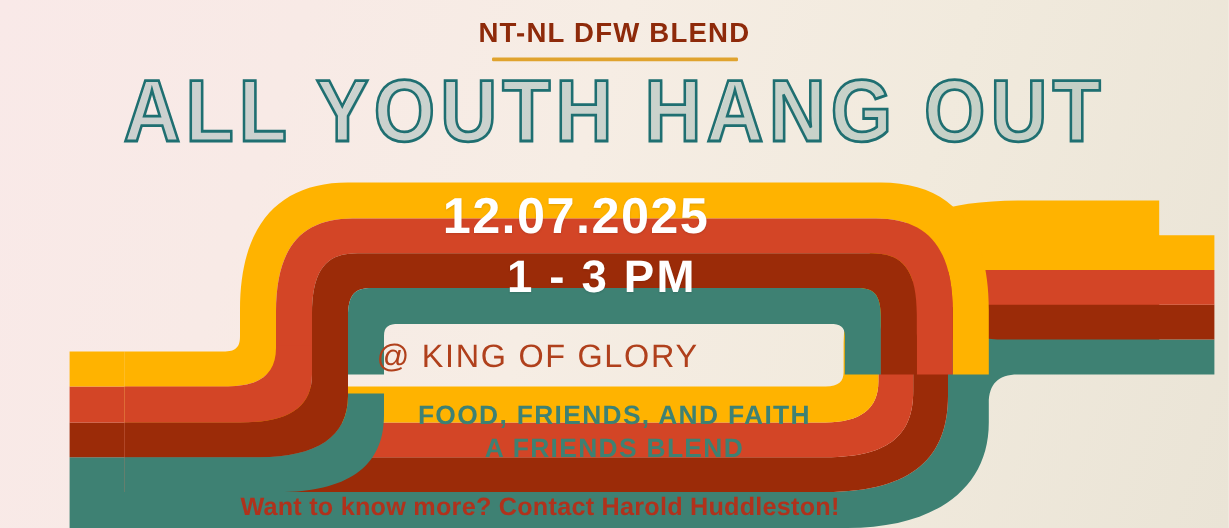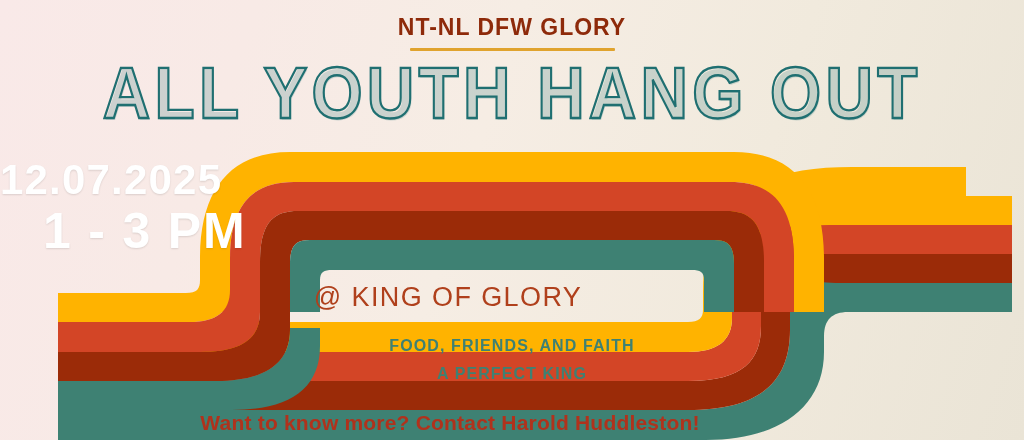--- a/index.html
+++ b/index.html
@@ -89,35 +89,35 @@
     text-shadow: 1px 1px 0 rgba(31,111,113,0.20);
     transform: scaleX(1.06) scaleY(1.18);
     transform-origin: center top;
   }
 
   .date-wrap {
     position: absolute;
     top: 155px;
     left: 0;
     width: 960px;
-    text-align: left;
+    text-align: center;
   }
   .date-line {
     font-family: "Liberation Sans", sans-serif;
     font-weight: bold;
     font-size: 42px;
     line-height: 49px;
     letter-spacing: 1.2px;
     color: #FFFFFF;
     text-shadow: 0 1px 2px rgba(0,0,0,0.12);
   }
   .time-line {
     font-family: "Liberation Sans", sans-serif;
     font-weight: bold;
-    font-size: 50px;
+    font-size: 38px;
     line-height: 54px;
     letter-spacing: 1.8px;
     color: #FFFFFF;
     text-shadow: 0 1px 2px rgba(0,0,0,0.12);
     padding-left: 43px;
   }
 
   .venue-wrap {
     position: absolute;
     top: 282px;
@@ -136,21 +136,21 @@
   .tagline-wrap {
     position: absolute;
     top: 332px;
     left: 0;
     width: 1024px;
     text-align: center;
   }
   .tagline {
     font-family: "Liberation Sans", sans-serif;
     font-weight: bold;
-    font-size: 16px;
+    font-size: 22px;
     line-height: 28px;
     letter-spacing: 1.1px;
     color: #3E8173;
   }
 
   .contact-wrap {
     position: absolute;
     top: 411px;
     left: 0;
     width: 900px;
@@ -317,40 +317,40 @@
       <path fill="#3E8173" d="M 290 328 L 320 328 L 320 346
                C 320 390 288 410 232 410
                L 104 410 L 104 381 L 216 381
                C 264 381 290 364 290 330 Z"></path>
     </svg>
   </div>
 
   <div id="text-layer">
 
     <div class="kicker-wrap">
-      <div class="kicker">NT-NL DFW GLORY</div>
+      <div class="kicker">NT-NL DFW BLEND</div>
       <div class="kicker-rule"></div>
     </div>
 
     <div class="headline-wrap">
       <div class="headline">ALL YOUTH HANG OUT</div>
     </div>
 
     <div class="date-wrap">
       <div class="date-line">12.07.2025</div>
       <div class="time-line">1 - 3 PM</div>
     </div>
 
     <div class="venue-wrap">
       <div class="venue">@ KING OF GLORY</div>
     </div>
 
     <div class="tagline-wrap">
       <div class="tagline">FOOD, FRIENDS, AND FAITH</div>
-      <div class="tagline">A PERFECT KING</div>
+      <div class="tagline">A FRIENDS BLEND</div>
     </div>
 
     <div class="contact-wrap">
       <div class="contact">Want to know more?  Contact Harold Huddleston!</div>
     </div>
 
   </div>
 </div>
 
 </body></html>

